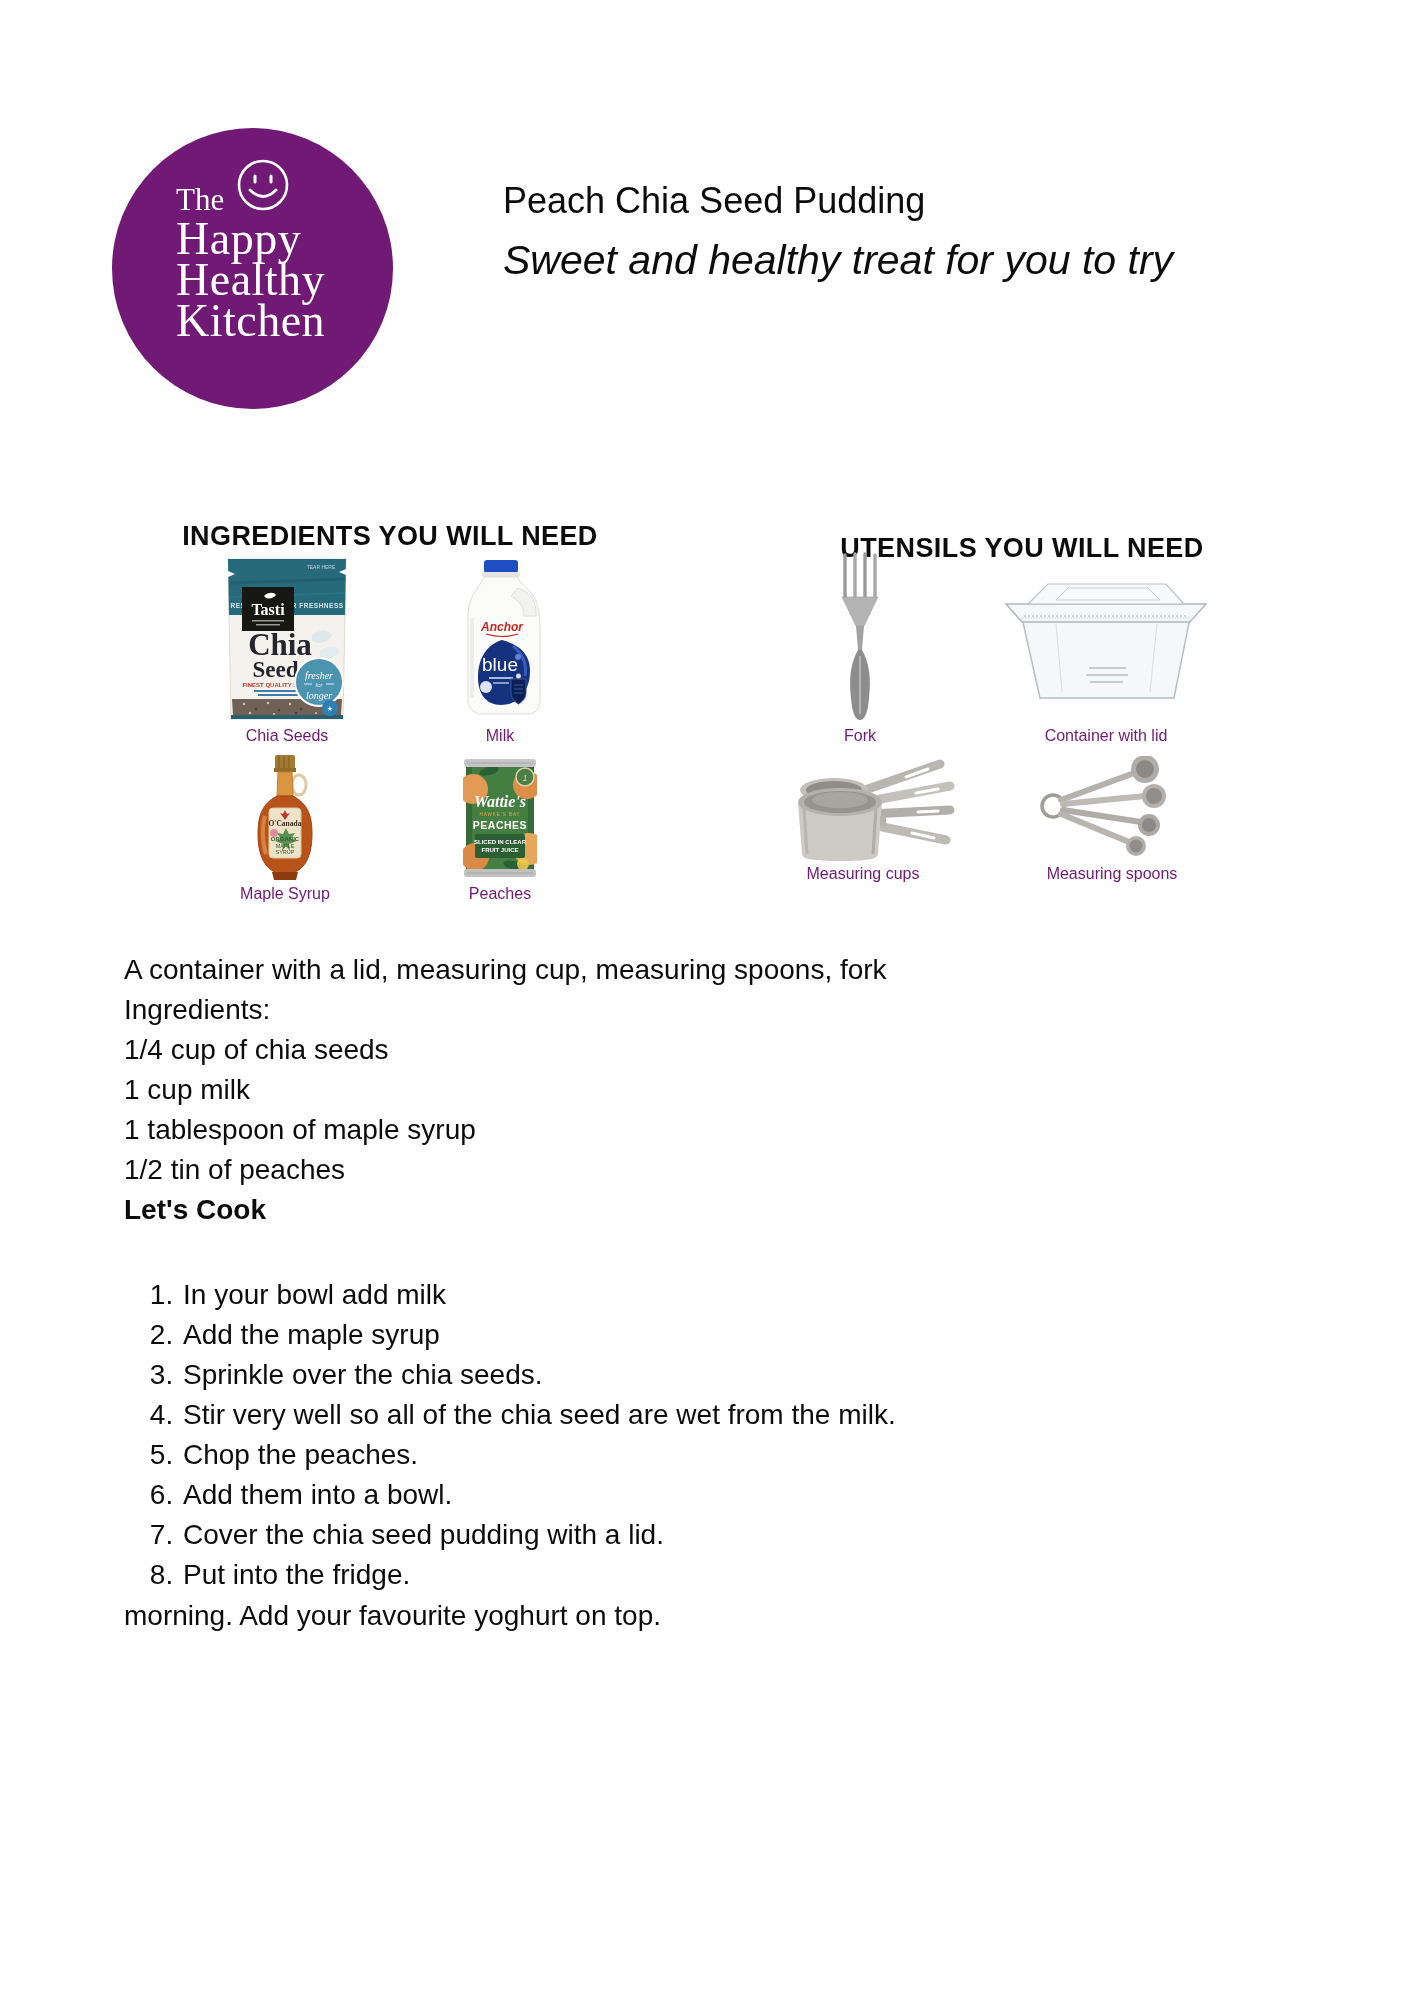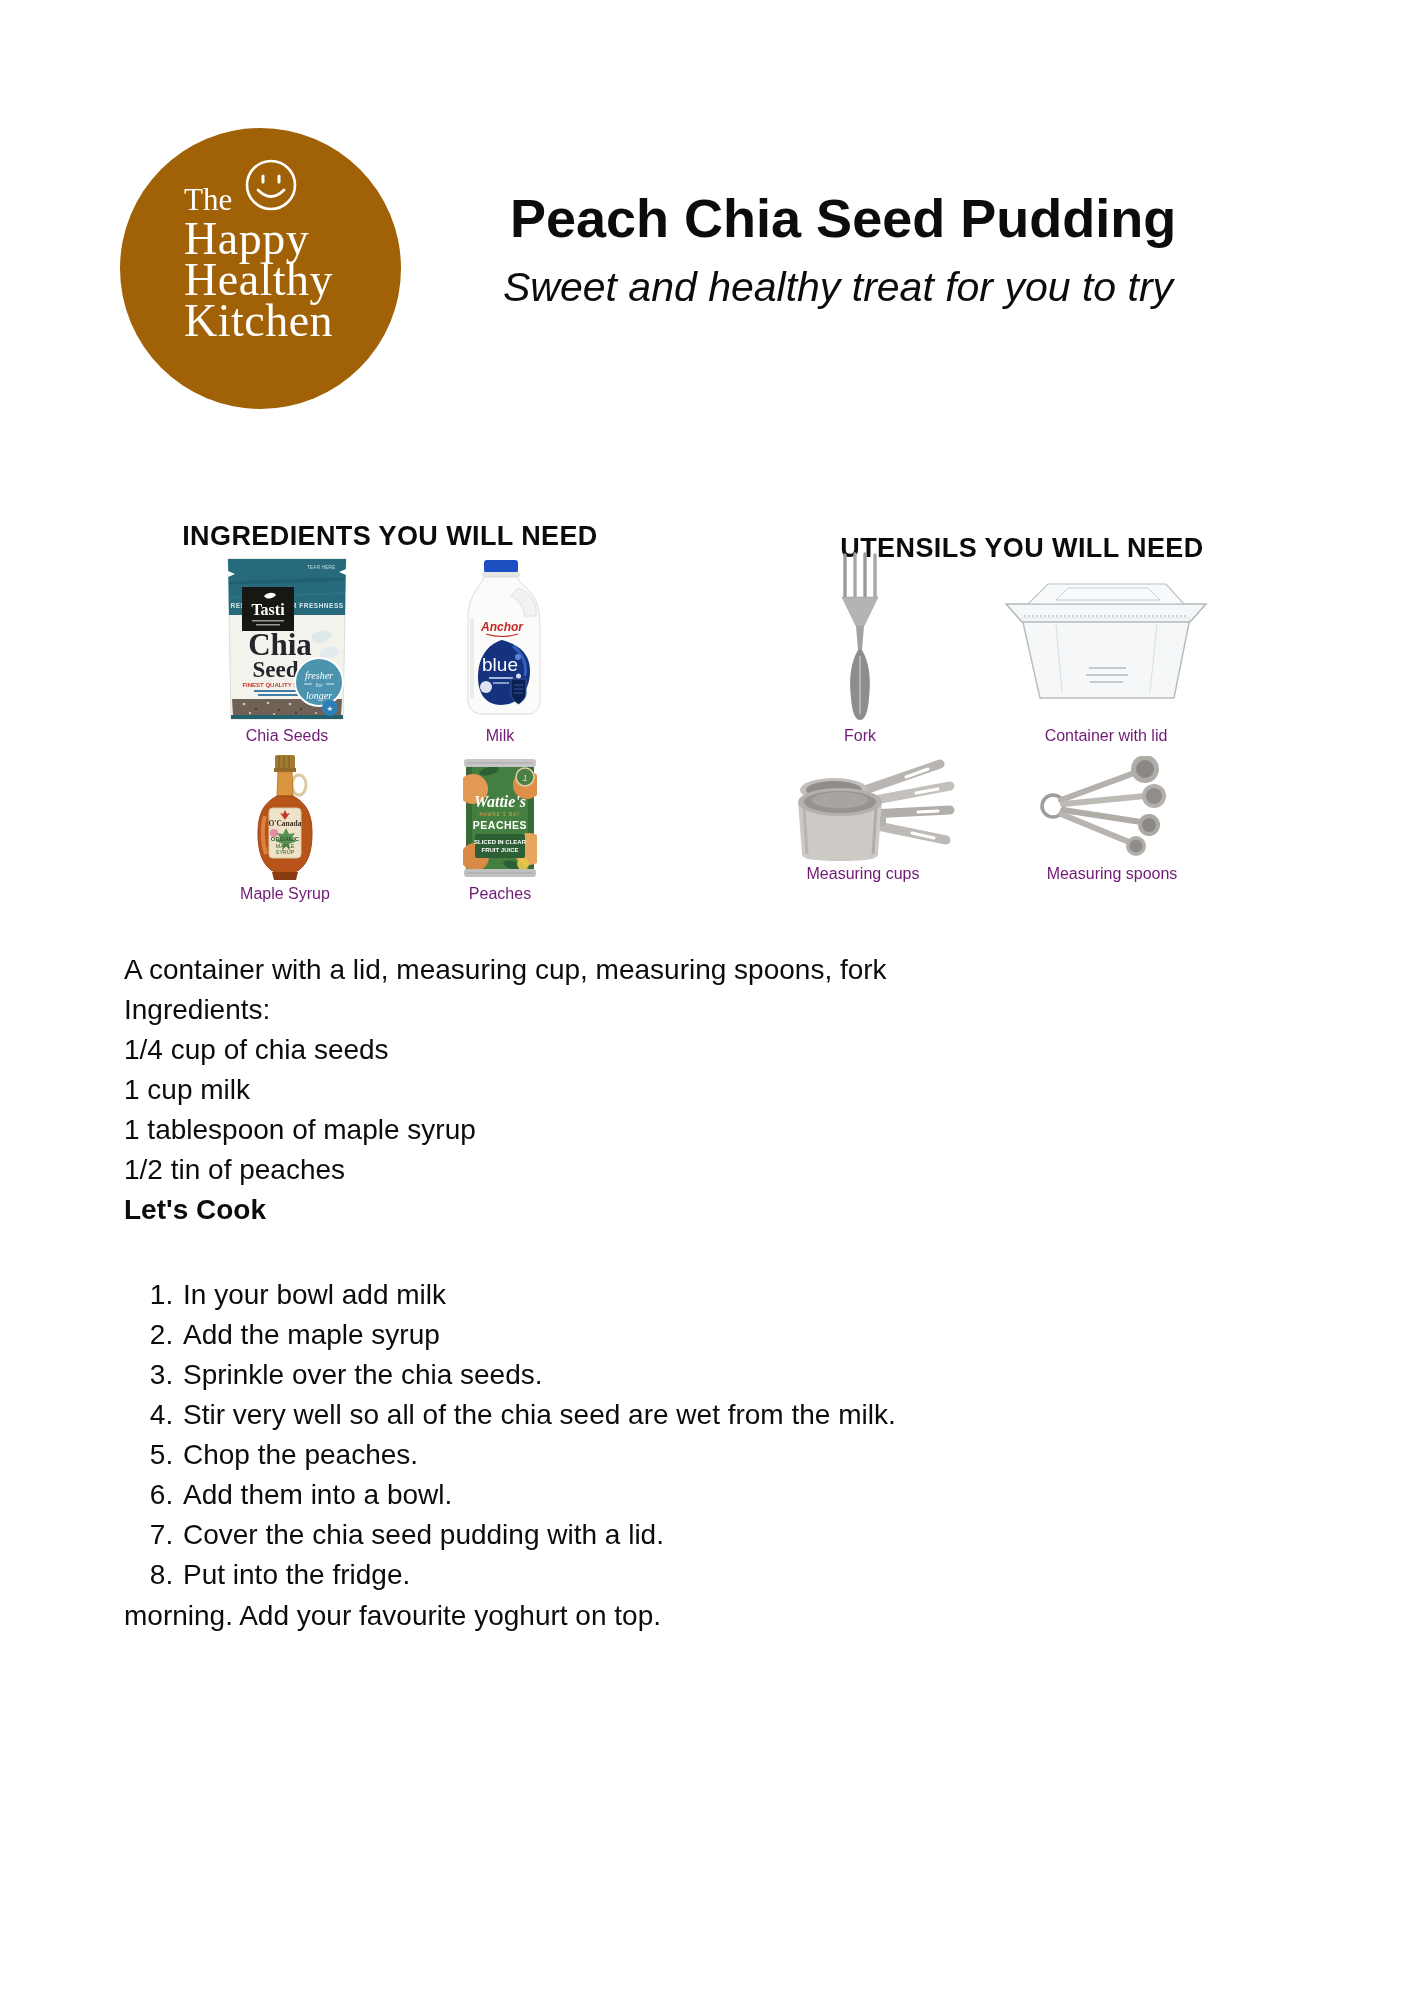--- a/index.html
+++ b/index.html
@@ -1,31 +1,31 @@
 <!DOCTYPE html>
 <html><head>
 <meta charset="utf-8">
 <style>
   html,body { margin:0; padding:0; background:#ffffff; }
   .page { position:relative; width:1414px; height:2000px; background:#ffffff;
           font-family:"Liberation Sans", sans-serif; color:#0c0c0c; overflow:hidden; }
 
   
-  .logo { position:absolute; left:120px; top:128px; width:281px; height:281px;
-          border-radius:50%; background:#a16207; color:#ffffff;
+  .logo { position:absolute; left:112px; top:128px; width:281px; height:281px;
+          border-radius:50%; background:#701a75; color:#ffffff;
           font-family:"Liberation Serif", serif; }
   .logo-inner { position:absolute; left:64px; top:24px; }
   .logo-line1 { display:flex; align-items:flex-start; height:66px; }
   .logo-the { font-size:31px; margin-top:30px; }
   .smiley-wrap { margin-left:10px; margin-top:2px; }
   .logo-word { font-size:46px; line-height:41px; letter-spacing:0.5px; }
 
   
   .header { position:absolute; left:503px; top:180px; }
-  .title { margin:7px; font-size:54px; font-weight:bold; }
+  .title { margin:0; font-size:36px; font-weight:normal; }
   .subtitle { margin-top:15px; font-size:41px; font-style:italic; }
 
   
   .sec-heading { position:absolute; font-size:27px; font-weight:bold;
                  text-align:center; letter-spacing:0.4px; }
   #ing-heading { left:140px; top:499px; width:500px;text-align:center; }
   #ut-heading  { left:792px; top:511px; width:460px; }
 
   
   .cell { position:absolute; margin:0; text-align:center; }

